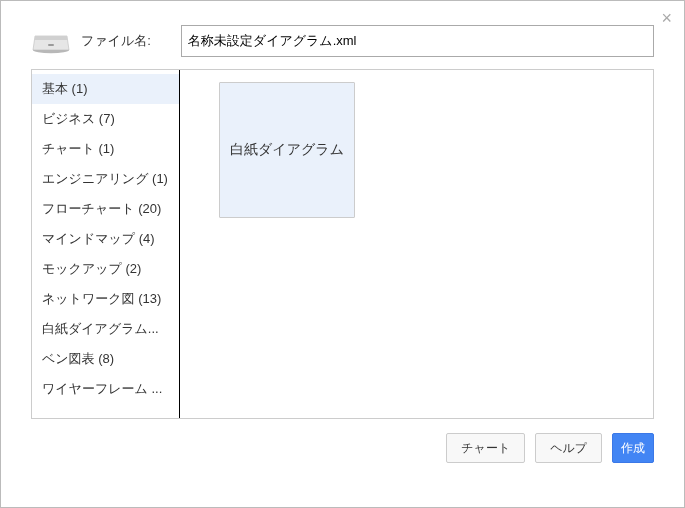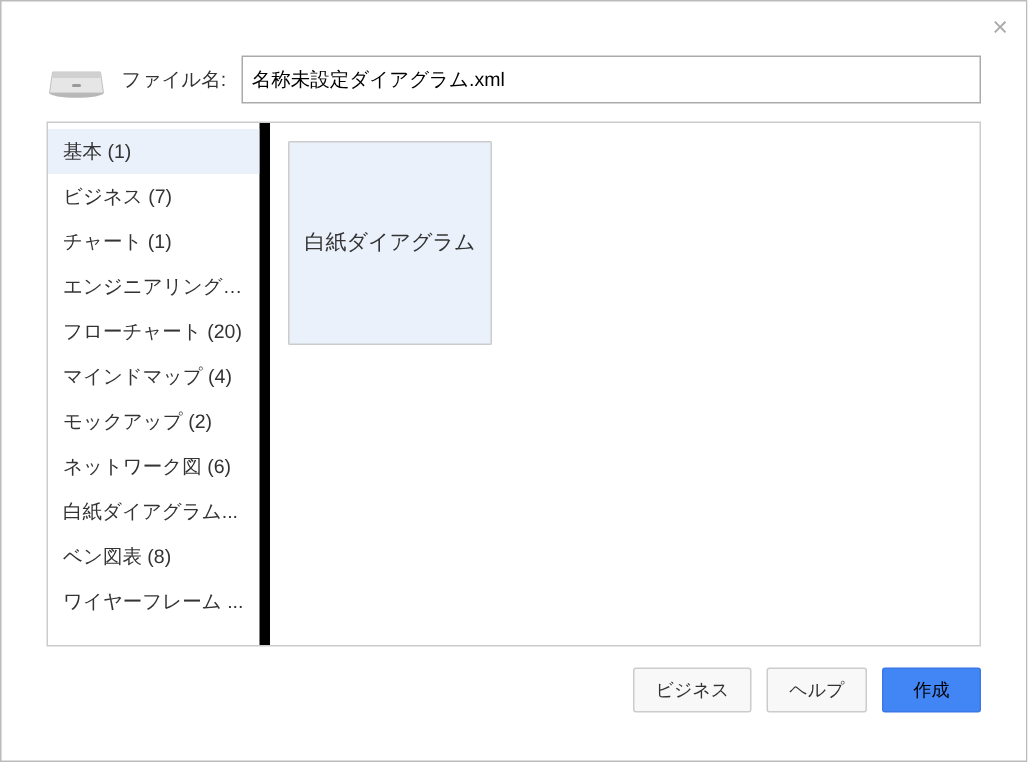--- a/index.html
+++ b/index.html
@@ -1,35 +1,35 @@
 <!DOCTYPE html>
 <html><head>
 <meta charset="utf-8">
 <style>
   * { box-sizing: border-box; margin: 0; padding: 0; }
   html, body { width: 685px; height: 508px; font-family: Arial, "Hiragino Sans", "Meiryo", sans-serif; font-size: 13px; color: #333; background: #fff; }
   .dialog { position: relative; width: 685px; height: 508px; border: 1px solid #bbb; background: #fff; }
   .close-btn { position: absolute; top: 8px; right: 12px; color: #aaa; font-size: 18px; line-height: 1; cursor: pointer; }
 
-  .header { display: flex; align-items: center; padding: 36px 30px 12px 30px; gap: 10px; }
+  .header { display: flex; align-items: center; padding: 24px 30px 12px 30px; gap: 10px; }
   .drive-icon { width: 40px; height: 28px; }
   .filename-label { font-size: 13px; color: #333; }
-  .filename-input { flex: 1; height: 32px; border: 1px solid #aaa; padding: 2px 6px; font-size: 13px; background: #fff; }
+  .filename-input { flex: 1; height: 32px; border: 1px solid #aaa; padding: 2px 6px; font-size: 13px; background: #fff; margin-left: 20px; }
 
   .body { display: flex; margin: 0 30px; border: 1px solid #ccc; height: 350px; }
-  .sidebar { width: 148px; border-right: 7px solid #000000; overflow: hidden; padding: 4px 0; }
+  .sidebar { width: 148px; border-right: 1px solid #000000; overflow: hidden; padding: 4px 0; }
   .sidebar-item { padding: 6px 10px; cursor: pointer; white-space: nowrap; overflow: hidden; text-overflow: ellipsis; font-size: 13px; }
   .sidebar-item.selected { background: #eaf1fb; }
 
   .preview-area { flex: 1; padding: 12px; }
-  .template-tile { width: 136px; height: 136px; border: 1px solid #ccc; background: #eaf1fb; display: flex; align-items: center; justify-content: center; text-align: center; padding: 8px; cursor: pointer; font-size: 14px; color: #333; border-radius: 1px; }
+  .template-tile { width: 136px; height: 136px; border: 1px solid #ccc; background: #eaf1fb; display: flex; align-items: center; justify-content: center; text-align: center; padding: 8px; cursor: pointer; font-size: 14px; color: #333; border-radius: 1px; margin-left: 27px; }
 
   .footer { display: flex; justify-content: flex-end; gap: 10px; padding: 14px 30px 0 30px; }
   .btn { height: 30px; padding: 0 14px; font-size: 12px; border: 1px solid #ccc; background: #f8f8f8; cursor: pointer; border-radius: 2px; color: #333; }
-  .btn-primary { background: #4285f4; border: 1px solid #3b78e7; color: #000000; padding: 0 20px; }
+  .btn-primary { background: #4285f4; border: 1px solid #3b78e7; color: #ffffff; padding: 0 8px; }
 </style>
 </head>
 <body>
 
 <div class="dialog">
 
   <div class="close-btn">×</div>
 
   <div class="header">
     <span>
@@ -42,35 +42,35 @@
     </span>
     <span class="filename-label">ファイル名:</span>
     <input class="filename-input" type="text" value="名称未設定ダイアグラム.xml" style="">
   </div>
 
   <div class="body">
     <div class="sidebar">
       <div class="sidebar-item selected">基本 (1)</div>
       <div class="sidebar-item">ビジネス (7)</div>
       <div class="sidebar-item">チャート (1)</div>
-      <div class="sidebar-item">エンジニアリング (8)</div>
+      <div class="sidebar-item">エンジニアリング (1)</div>
       <div class="sidebar-item">フローチャート (20)</div>
       <div class="sidebar-item">マインドマップ (4)</div>
       <div class="sidebar-item">モックアップ (2)</div>
-      <div class="sidebar-item">ネットワーク図 (6)</div>
+      <div class="sidebar-item">ネットワーク図 (13)</div>
       <div class="sidebar-item">白紙ダイアグラム...</div>
       <div class="sidebar-item">ベン図表 (8)</div>
       <div class="sidebar-item">ワイヤーフレーム ...</div>
     </div>
     <div class="preview-area">
       <div class="template-tile">
         <span>白紙ダイアグラム</span>
       </div>
     </div>
   </div>
 
   <div class="footer">
-    <button class="btn">ビジネス</button>
+    <button class="btn">チャート</button>
     <button class="btn">ヘルプ</button>
     <button class="btn btn-primary">作成</button>
   </div>
 
 </div>
 
 </body></html>

